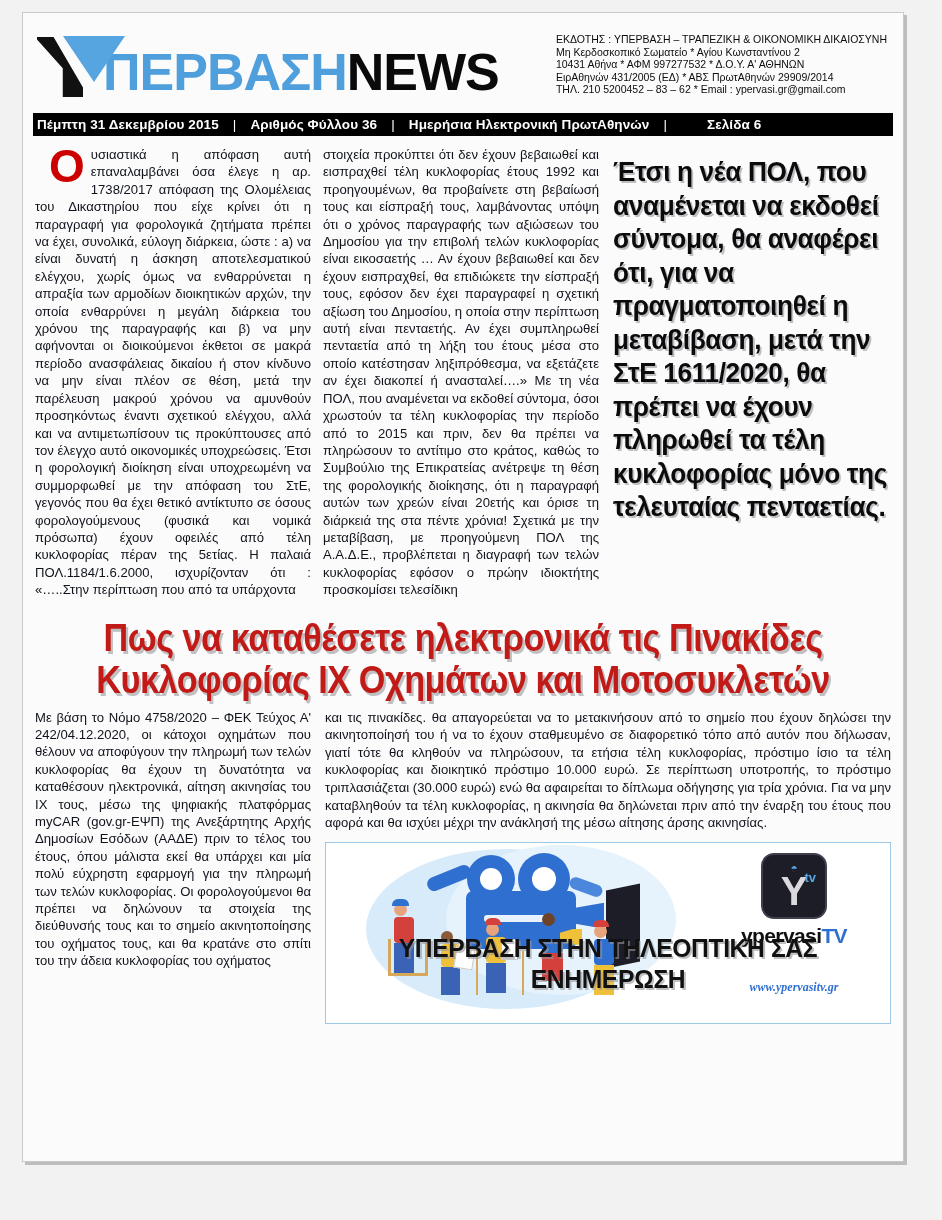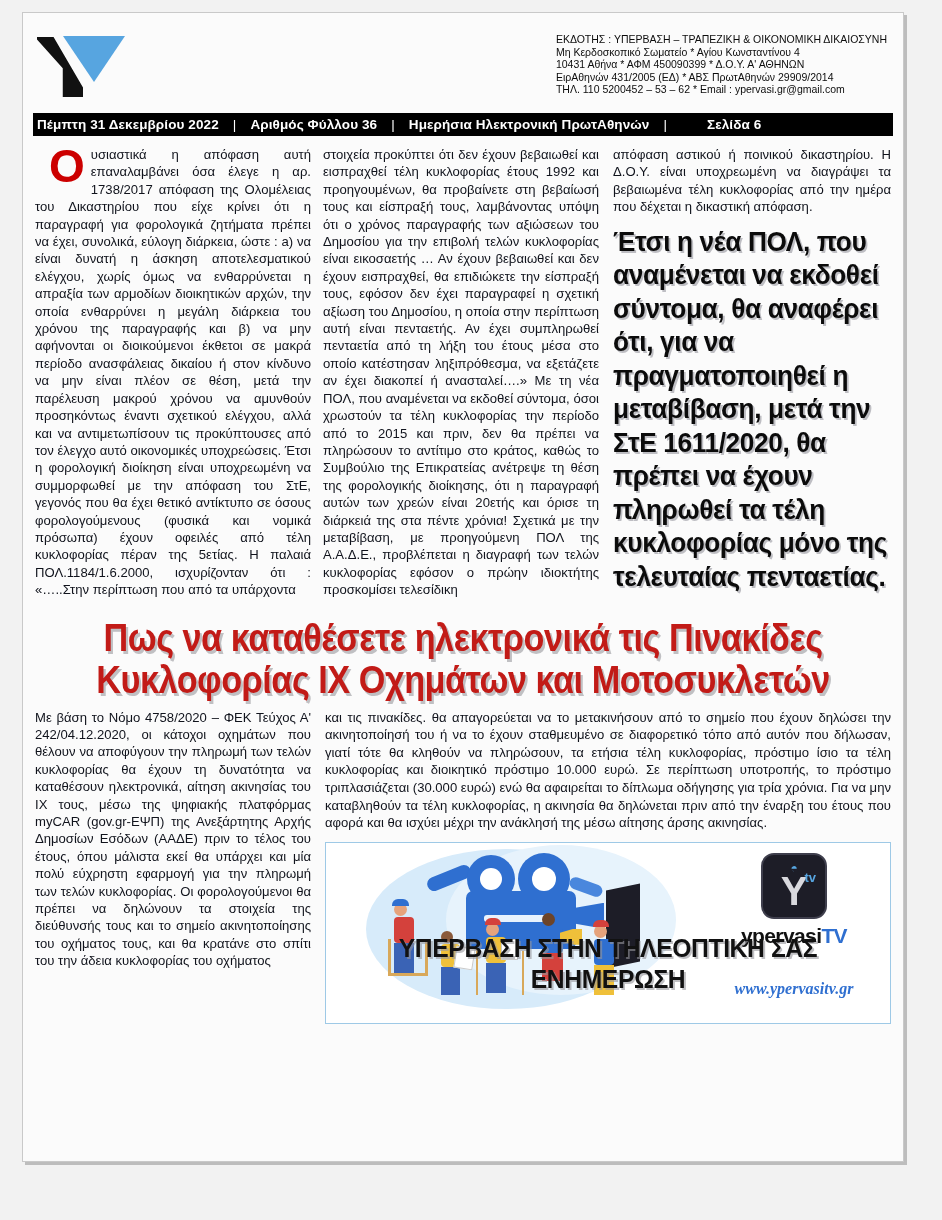--- a/index.html
+++ b/index.html
@@ -295,49 +295,50 @@
     position:absolute;right:9px;top:16px;
     font-size:13px;font-weight:bold;color:#57a5e0;line-height:13px;
   }
   .ad-logo-word{
     margin-top:5px;font-size:21px;font-weight:bold;letter-spacing:-0.6px;
     font-family:"Liberation Sans","DejaVu Sans",sans-serif;
   }
   .ad-logo-word .k{color:#111;}
   .ad-logo-word .b{color:#2f6fd0;}
   .ad-url{
-    margin-top:32px;font-size:16px;color:#2f6fd0;font-style:italic;font-weight:bold;
+    margin-top:32px;font-size:12px;color:#2f6fd0;font-style:italic;font-weight:bold;
     font-family:"Liberation Serif","DejaVu Serif",serif;
   }
 </style>
 </head>
 <body>
 
 <div class="page">
 
   <div class="masthead">
 
     <div class="logo">
       <div class="logo-mark">
         <div class="yblack"></div>
         <div class="tri"></div>
       </div>
+      <div class="logo-text"><span class="blue">ΠΕΡΒΑΣΗ</span><span class="black">NEWS</span></div>
     </div>
 
     <div class="pubinfo">
       <div>ΕΚΔΟΤΗΣ : ΥΠΕΡΒΑΣΗ – ΤΡΑΠΕΖΙΚΗ &amp; ΟΙΚΟΝΟΜΙΚΗ ΔΙΚΑΙΟΣΥΝΗ</div>
-      <div>Μη Κερδοσκοπικό Σωματείο  * Αγίου Κωνσταντίνου 4</div>
-      <div>10431 Αθήνα  *  ΑΦΜ 450090399  *  Δ.Ο.Υ. Α' ΑΘΗΝΩΝ</div>
+      <div>Μη Κερδοσκοπικό Σωματείο  * Αγίου Κωνσταντίνου 2</div>
+      <div>10431 Αθήνα  *  ΑΦΜ 997277532  *  Δ.Ο.Υ. Α' ΑΘΗΝΩΝ</div>
       <div>ΕιρΑθηνών 431/2005 (ΕΔ)  *  ΑΒΣ ΠρωτΑθηνών 29909/2014</div>
-      <div>ΤΗΛ. 110 5200452 – 53 – 62  *  Email : ypervasi.gr@gmail.com</div>
+      <div>ΤΗΛ. 210 5200452 – 83 – 62  *  Email : ypervasi.gr@gmail.com</div>
     </div>
   </div>
 
   <div class="datebar">
-    <span class="seg datebar-pad">Πέμπτη 31 Δεκεμβρίου 2022</span>
+    <span class="seg datebar-pad">Πέμπτη 31 Δεκεμβρίου 2015</span>
     <span class="sep">|</span>
     <span class="seg">Αριθμός Φύλλου 36</span>
     <span class="sep">|</span>
     <span class="seg">Ημερήσια Ηλεκτρονική ΠρωτΑθηνών</span>
     <span class="sep">|</span>
     <span class="sp"></span>
     <span class="seg">Σελίδα 6</span>
   </div>
 
   <div class="topcols">
@@ -352,22 +353,20 @@
       </div>
     </div>
 
     <div class="col col2">
       <div class="bodytext">στοιχεία προκύπτει ότι δεν έχουν βεβαιωθεί και εισπραχθεί τέλη κυκλοφορίας έτους 1992 και προηγουμένων, θα προβαίνετε στη βεβαίωσή τους και είσπραξή τους, λαμβάνοντας υπόψη ότι ο χρόνος παραγραφής των αξιώσεων του Δημοσίου για την επιβολή τελών κυκλοφορίας είναι εικοσαετής … Αν έχουν βεβαιωθεί και δεν έχουν εισπραχθεί, θα επιδιώκετε την είσπραξή τους, εφόσον δεν έχει παραγραφεί η σχετική αξίωση του Δημοσίου, η οποία στην περίπτωση αυτή είναι πενταετής. Αν έχει συμπληρωθεί πενταετία από τη λήξη του έτους μέσα στο οποίο κατέστησαν ληξιπρόθεσμα, να εξετάζετε αν έχει διακοπεί ή ανασταλεί….» 
 Με τη νέα ΠΟΛ, που αναμένεται να εκδοθεί σύντομα, όσοι χρωστούν τα τέλη κυκλοφορίας την περίοδο από το 2015 και πριν, δεν θα πρέπει να πληρώσουν το αντίτιμο στο κράτος, καθώς το Συμβούλιο της Επικρατείας ανέτρεψε τη θέση της φορολογικής διοίκησης, ότι η παραγραφή αυτών των χρεών είναι 20ετής και όρισε τη διάρκειά της στα πέντε χρόνια! 
 Σχετικά με την μεταβίβαση, με προηγούμενη ΠΟΛ της Α.Α.Δ.Ε., προβλέπεται η διαγραφή των τελών κυκλοφορίας εφόσον ο πρώην ιδιοκτήτης προσκομίσει τελεσίδικη</div>
     </div>
 
     <div class="col col3">
-      <div class="bodytext">απόφαση αστικού ή ποινικού δικαστηρίου. 
-Η Δ.Ο.Υ. είναι υποχρεωμένη να διαγράψει τα βεβαιωμένα τέλη κυκλοφορίας από την ημέρα που δέχεται η δικαστική απόφαση.</div>
       <div class="pullquote">Έτσι η νέα ΠΟΛ, που αναμένεται να εκδοθεί σύντομα, θα αναφέρει ότι, για να πραγματοποιηθεί η μεταβίβαση, μετά την ΣτΕ 1611/2020, θα πρέπει να έχουν πληρωθεί  τα τέλη κυκλοφορίας μόνο της τελευταίας πενταετίας.</div>
     </div>
   </div>
 
   <div class="redhead">
     <span>Πως να καταθέσετε ηλεκτρονικά τις Πινακίδες</span>
     <span class="l2">Κυκλοφορίας  ΙΧ Οχημάτων και Μοτοσυκλετών</span>
   </div>
 
   <div class="botwrap">

